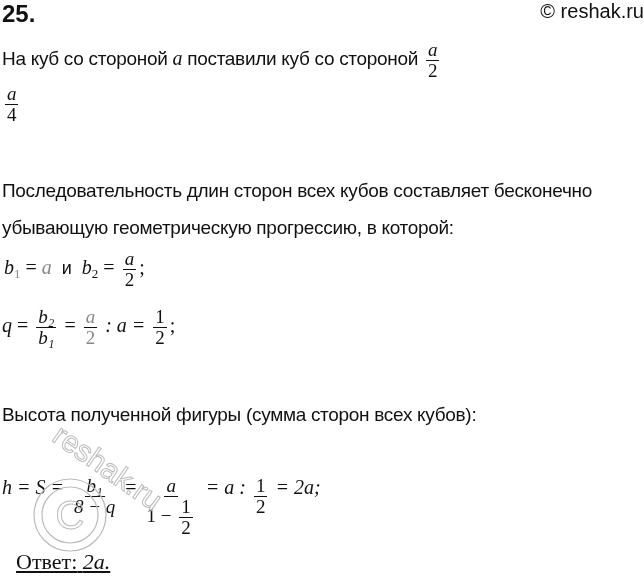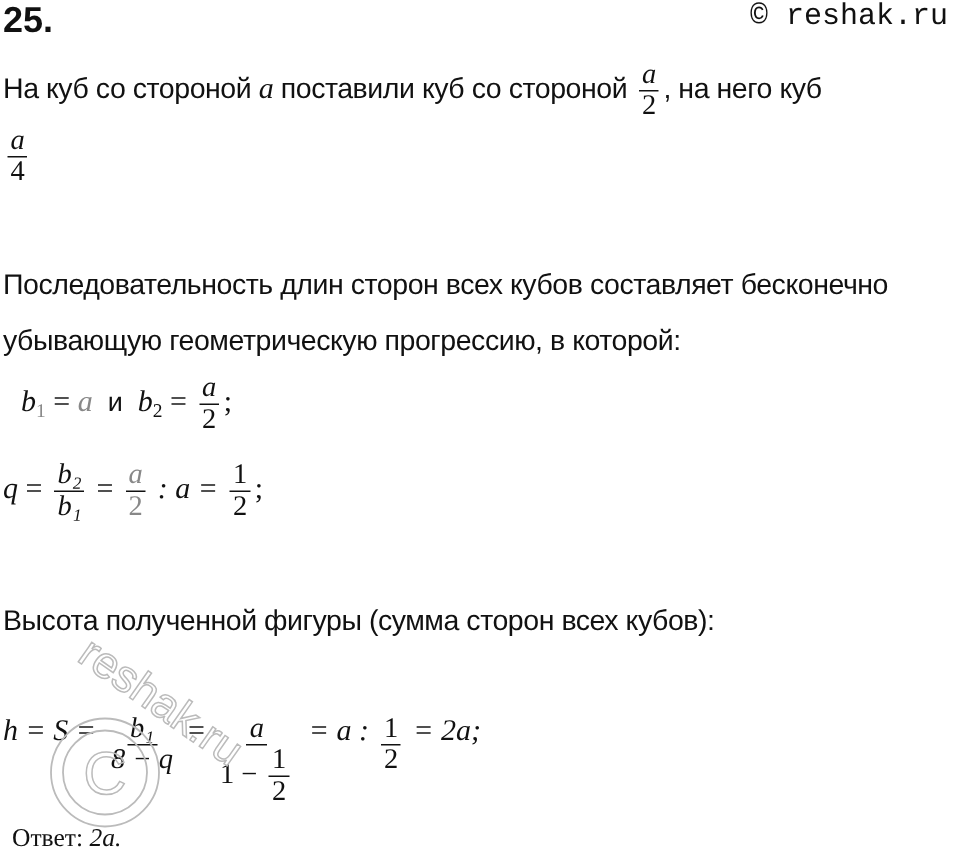--- a/index.html
+++ b/index.html
@@ -3,21 +3,21 @@
   <meta charset="utf-8">
   <style>
     html, body { margin: 0; padding: 0; background: #ffffff; }
     body {
       width: 644px; height: 576px; position: relative; overflow: hidden;
       font-family: "Liberation Sans", "DejaVu Sans", sans-serif;
       color: #111111;
     }
     .abs { position: absolute; white-space: nowrap; }
     .num { left: 2px; top: 0px; font-size: 24px; font-weight: bold; }
-    .copy { right: 12px; top: 0px; font-family: Liberation Mono, monospace; font-size: 20px; }
+    .copy { right: 0; top: 0px; font-family: Liberation Sans, sans-serif; font-size: 20px; }
     .txt { font-size: 19px; font-stretch: condensed; letter-spacing: -0.3px; }
     .it { font-family: "Liberation Serif", "DejaVu Serif", serif; font-style: italic; }
     .m { font-family: "Liberation Serif", "DejaVu Serif", serif; font-size: 20px; }
     .frac {
       display: inline-flex; flex-direction: column; align-items: center;
       vertical-align: middle; margin: 0 3px;
       font-family: "Liberation Serif", "DejaVu Serif", serif; font-size: 19px; line-height: 1.05;
     }
     .frac .n { padding: 0 2px; border-bottom: 1.4px solid #111; }
     .frac .d { padding: 0 2px; }
@@ -31,34 +31,34 @@
 <div class="abs num">25.</div>
 <div class="abs copy">© reshak.ru</div>
 
 <div class="abs txt" style="left:2px; top:40px;">
   <span>На куб со стороной</span>
   <span class="it m">a</span>
   <span>поставили куб со стороной</span>
   <span class="frac">
     <span class="n it">a</span>
     <span class="d">2</span>
-  </span><span>, на него куб</span>
+  </span>
 </div>
 
 <div class="abs txt" style="left:2px; top:84px;">
   <span class="frac">
     <span class="n it">a</span>
     <span class="d">4</span>
   </span>
 </div>
 
 <div class="abs txt" style="left:2px; top:180px;text-align:center;">Последовательность длин сторон всех кубов составляет бесконечно</div>
 <div class="abs txt" style="left:2px; top:217px;text-align:center;">убывающую геометрическую прогрессию, в которой:</div>
 
-<div class="abs m" style="left:14px; top:249px;">
+<div class="abs m" style="left:4px; top:249px;">
   <span class="it">b</span><sub class="gray">1</sub>
   <span>=</span>
   <span class="it gray">a</span>
   &nbsp;<span style="font-family:'Liberation Sans',sans-serif;font-size:18px;">и</span>&nbsp;
   <span class="it">b</span><sub>2</sub>
   <span>=</span>
   <span class="frac">
     <span class="n it">a</span>
     <span class="d">2</span>
   </span><span>;</span>
@@ -103,21 +103,21 @@
     </span>
   </span>
   <span class="it">= a :</span>
   <span class="frac" style="vertical-align:top;">
     <span class="n">1</span>
     <span class="d">2</span>
   </span>
   <span class="it">= 2a;</span>
 </div>
 
-<div class="abs" style="left:8px; top:549px; font-family:'Liberation Serif',serif; font-size:17px;">
+<div class="abs" style="left:16px; top:549px; font-family:'Liberation Serif',serif; font-size:22px;text-decoration:underline;">
   <span>Ответ:</span>
   <span class="it">2a.</span>
 </div>
 
 <svg class="wm" viewBox="0 0 150 150">
   <circle cx="50" cy="90" r="36" fill="none" stroke="#bbbbbb" stroke-width="1.2"></circle>
   <circle cx="50" cy="90" r="28" fill="none" stroke="#bbbbbb" stroke-width="1.2"></circle>
   <text x="50" y="104" text-anchor="middle" font-family="Liberation Sans, sans-serif" font-size="40" fill="none" stroke="#bbbbbb" stroke-width="1">C</text>
   <text x="10" y="40" font-family="Liberation Sans, sans-serif" font-size="30" fill="none" stroke="#bbbbbb" stroke-width="1" transform="rotate(35 60 60)">reshak.ru</text>
 </svg>

